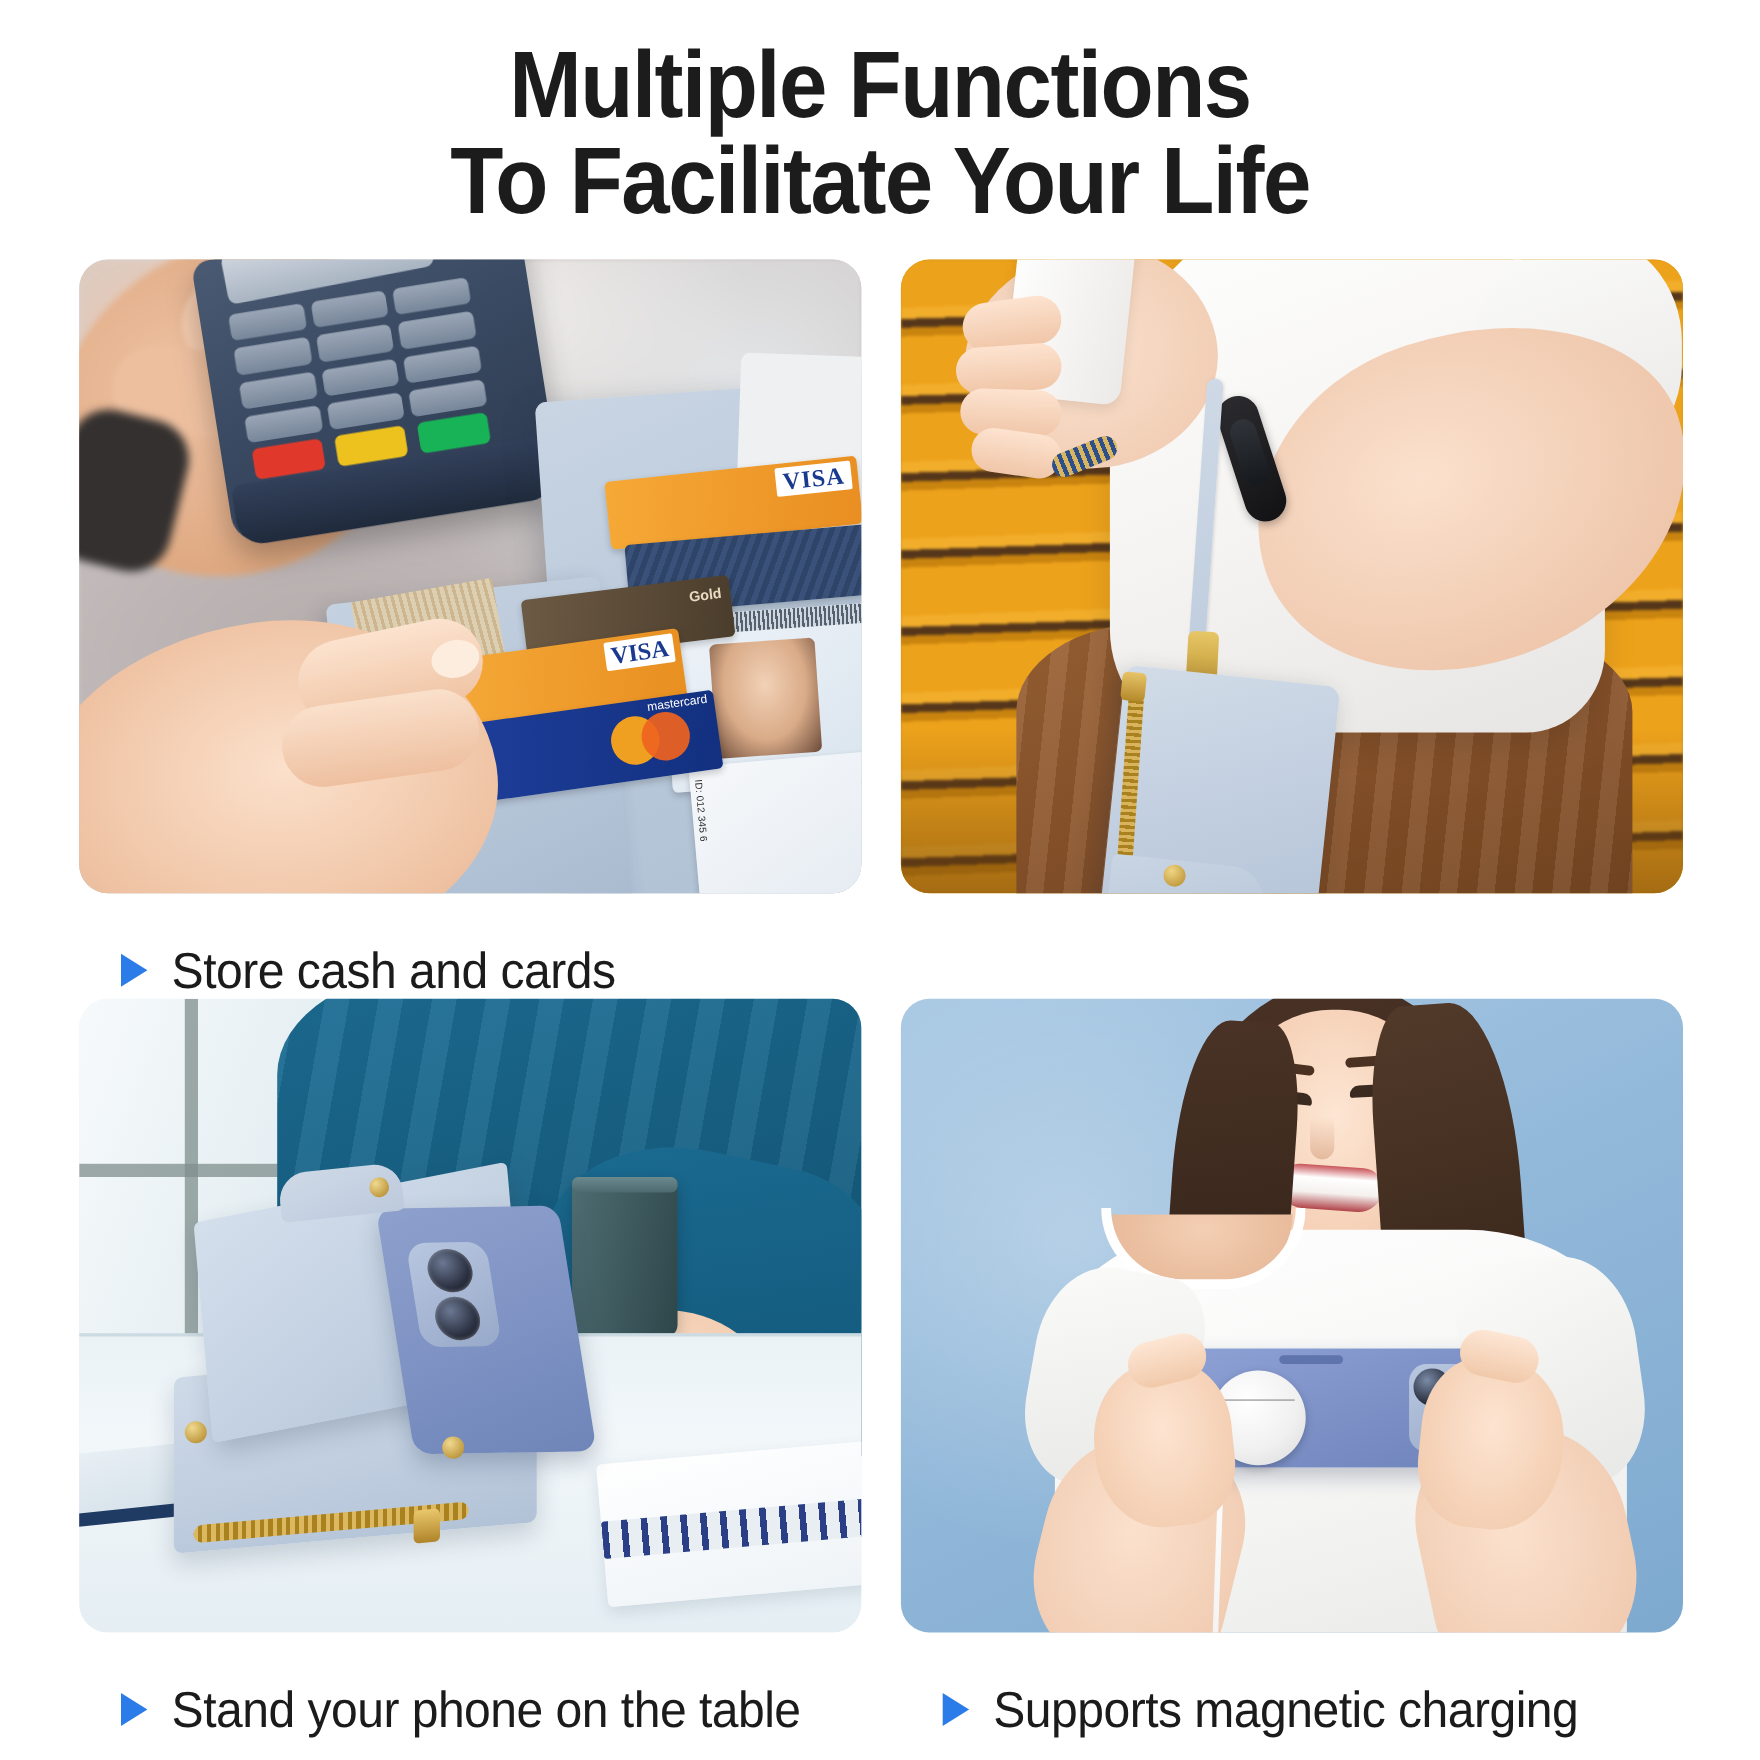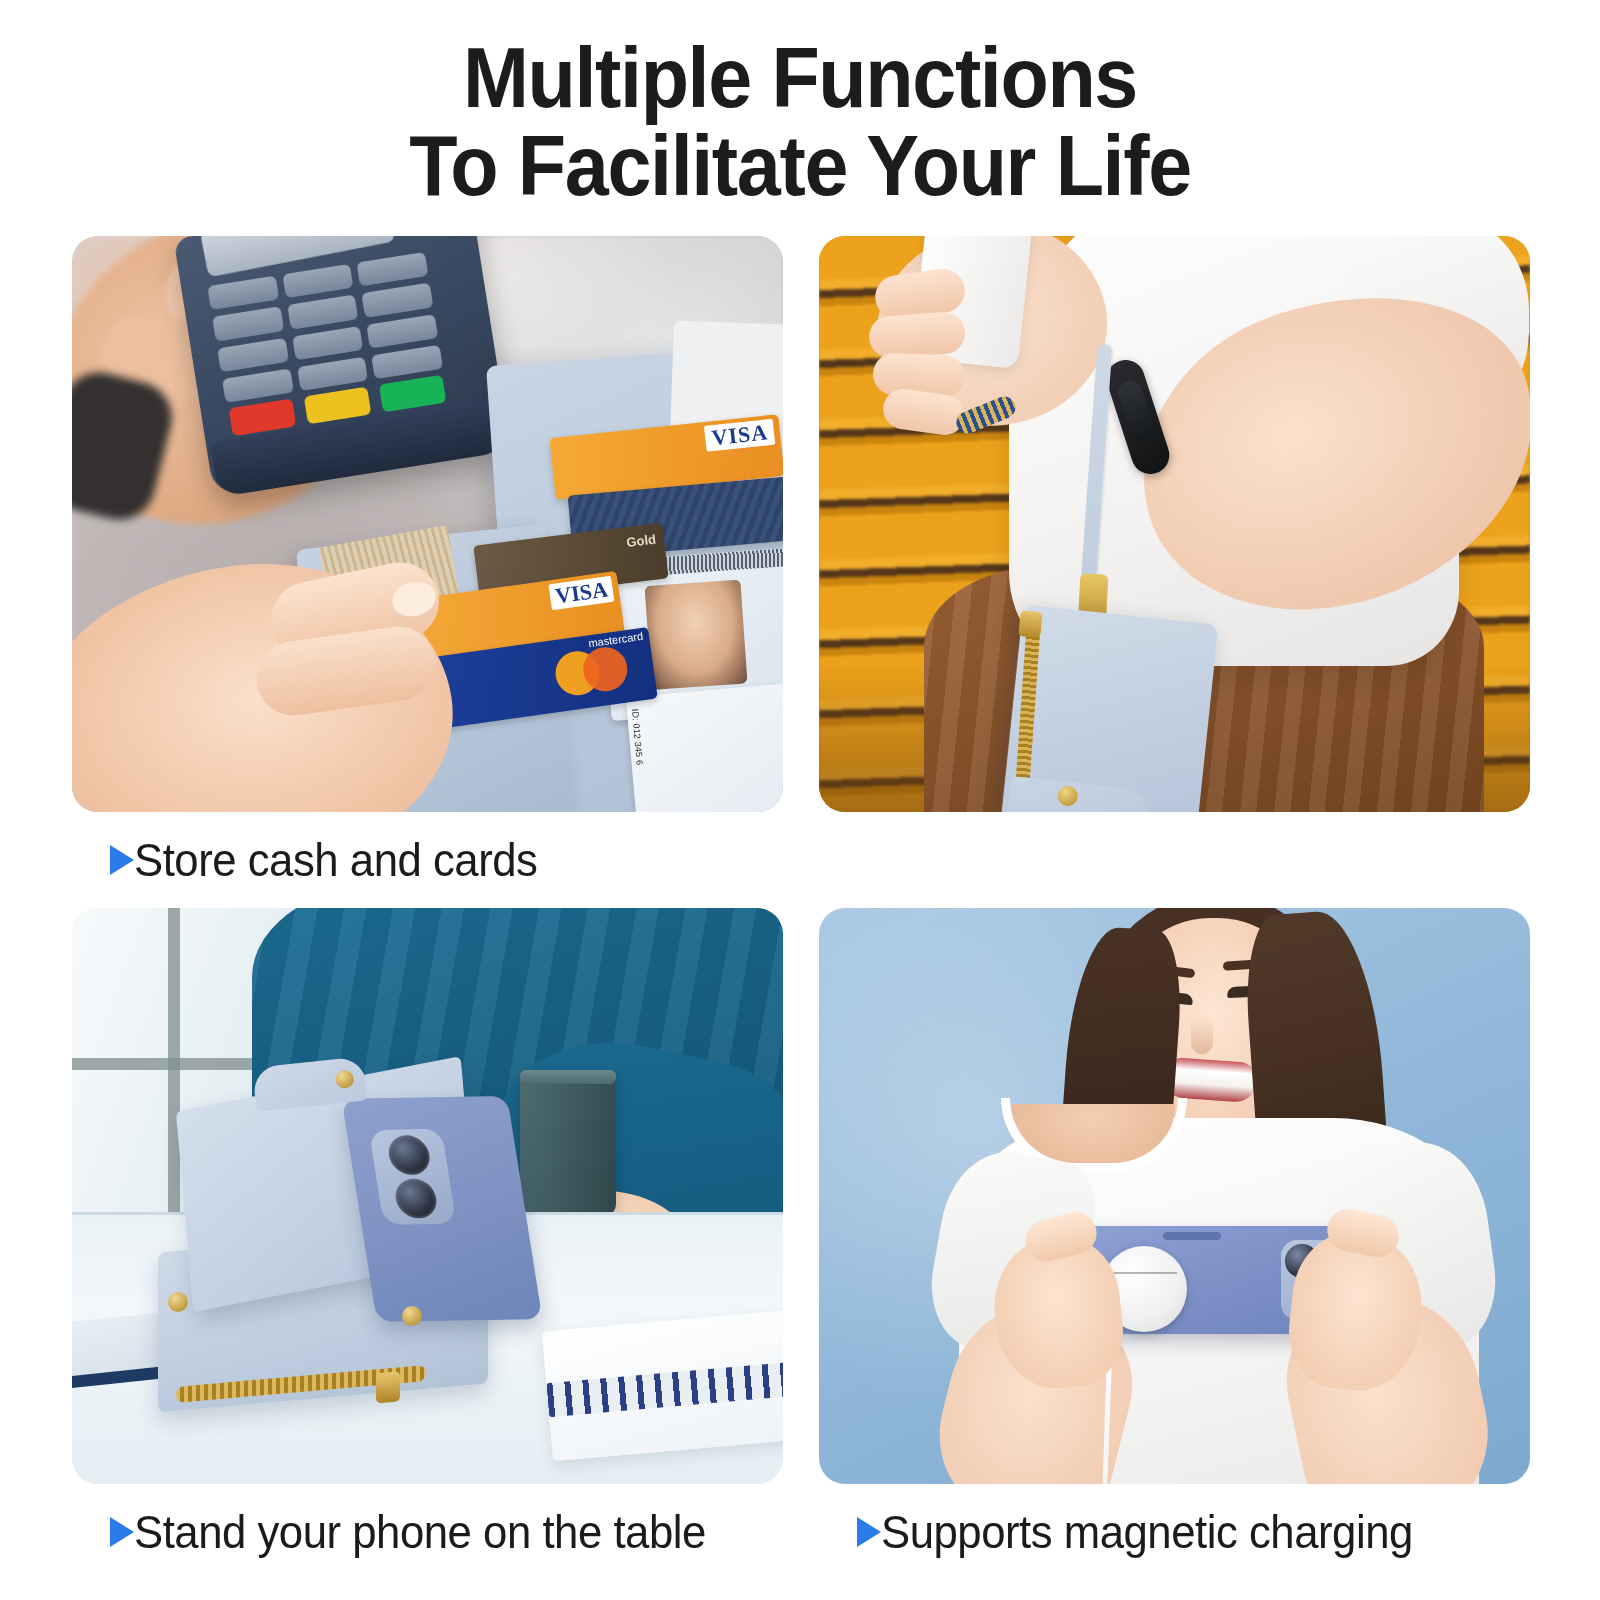--- a/index.html
+++ b/index.html
@@ -43,22 +43,22 @@
 
   .photo {
     position: relative;
     width: 711px; height: 576px;
     border-radius: 26px;
     overflow: hidden;
     background: #e9eef3;
   }
 
   .caption {
-    display: flex; align-items: center; 
-    margin-top: 18px; padding-left: 38px;
+    display: flex; align-items: center; gap: 22px;
+    margin-top: 40px; padding-left: 38px;
     height: 60px;
   }
   .bullet {
     width: 0; height: 0;
     border-left: 24px solid #2b7ce8;
     border-top: 15px solid transparent;
     border-bottom: 15px solid transparent;
     flex: none;
   }
   .caption-text {

